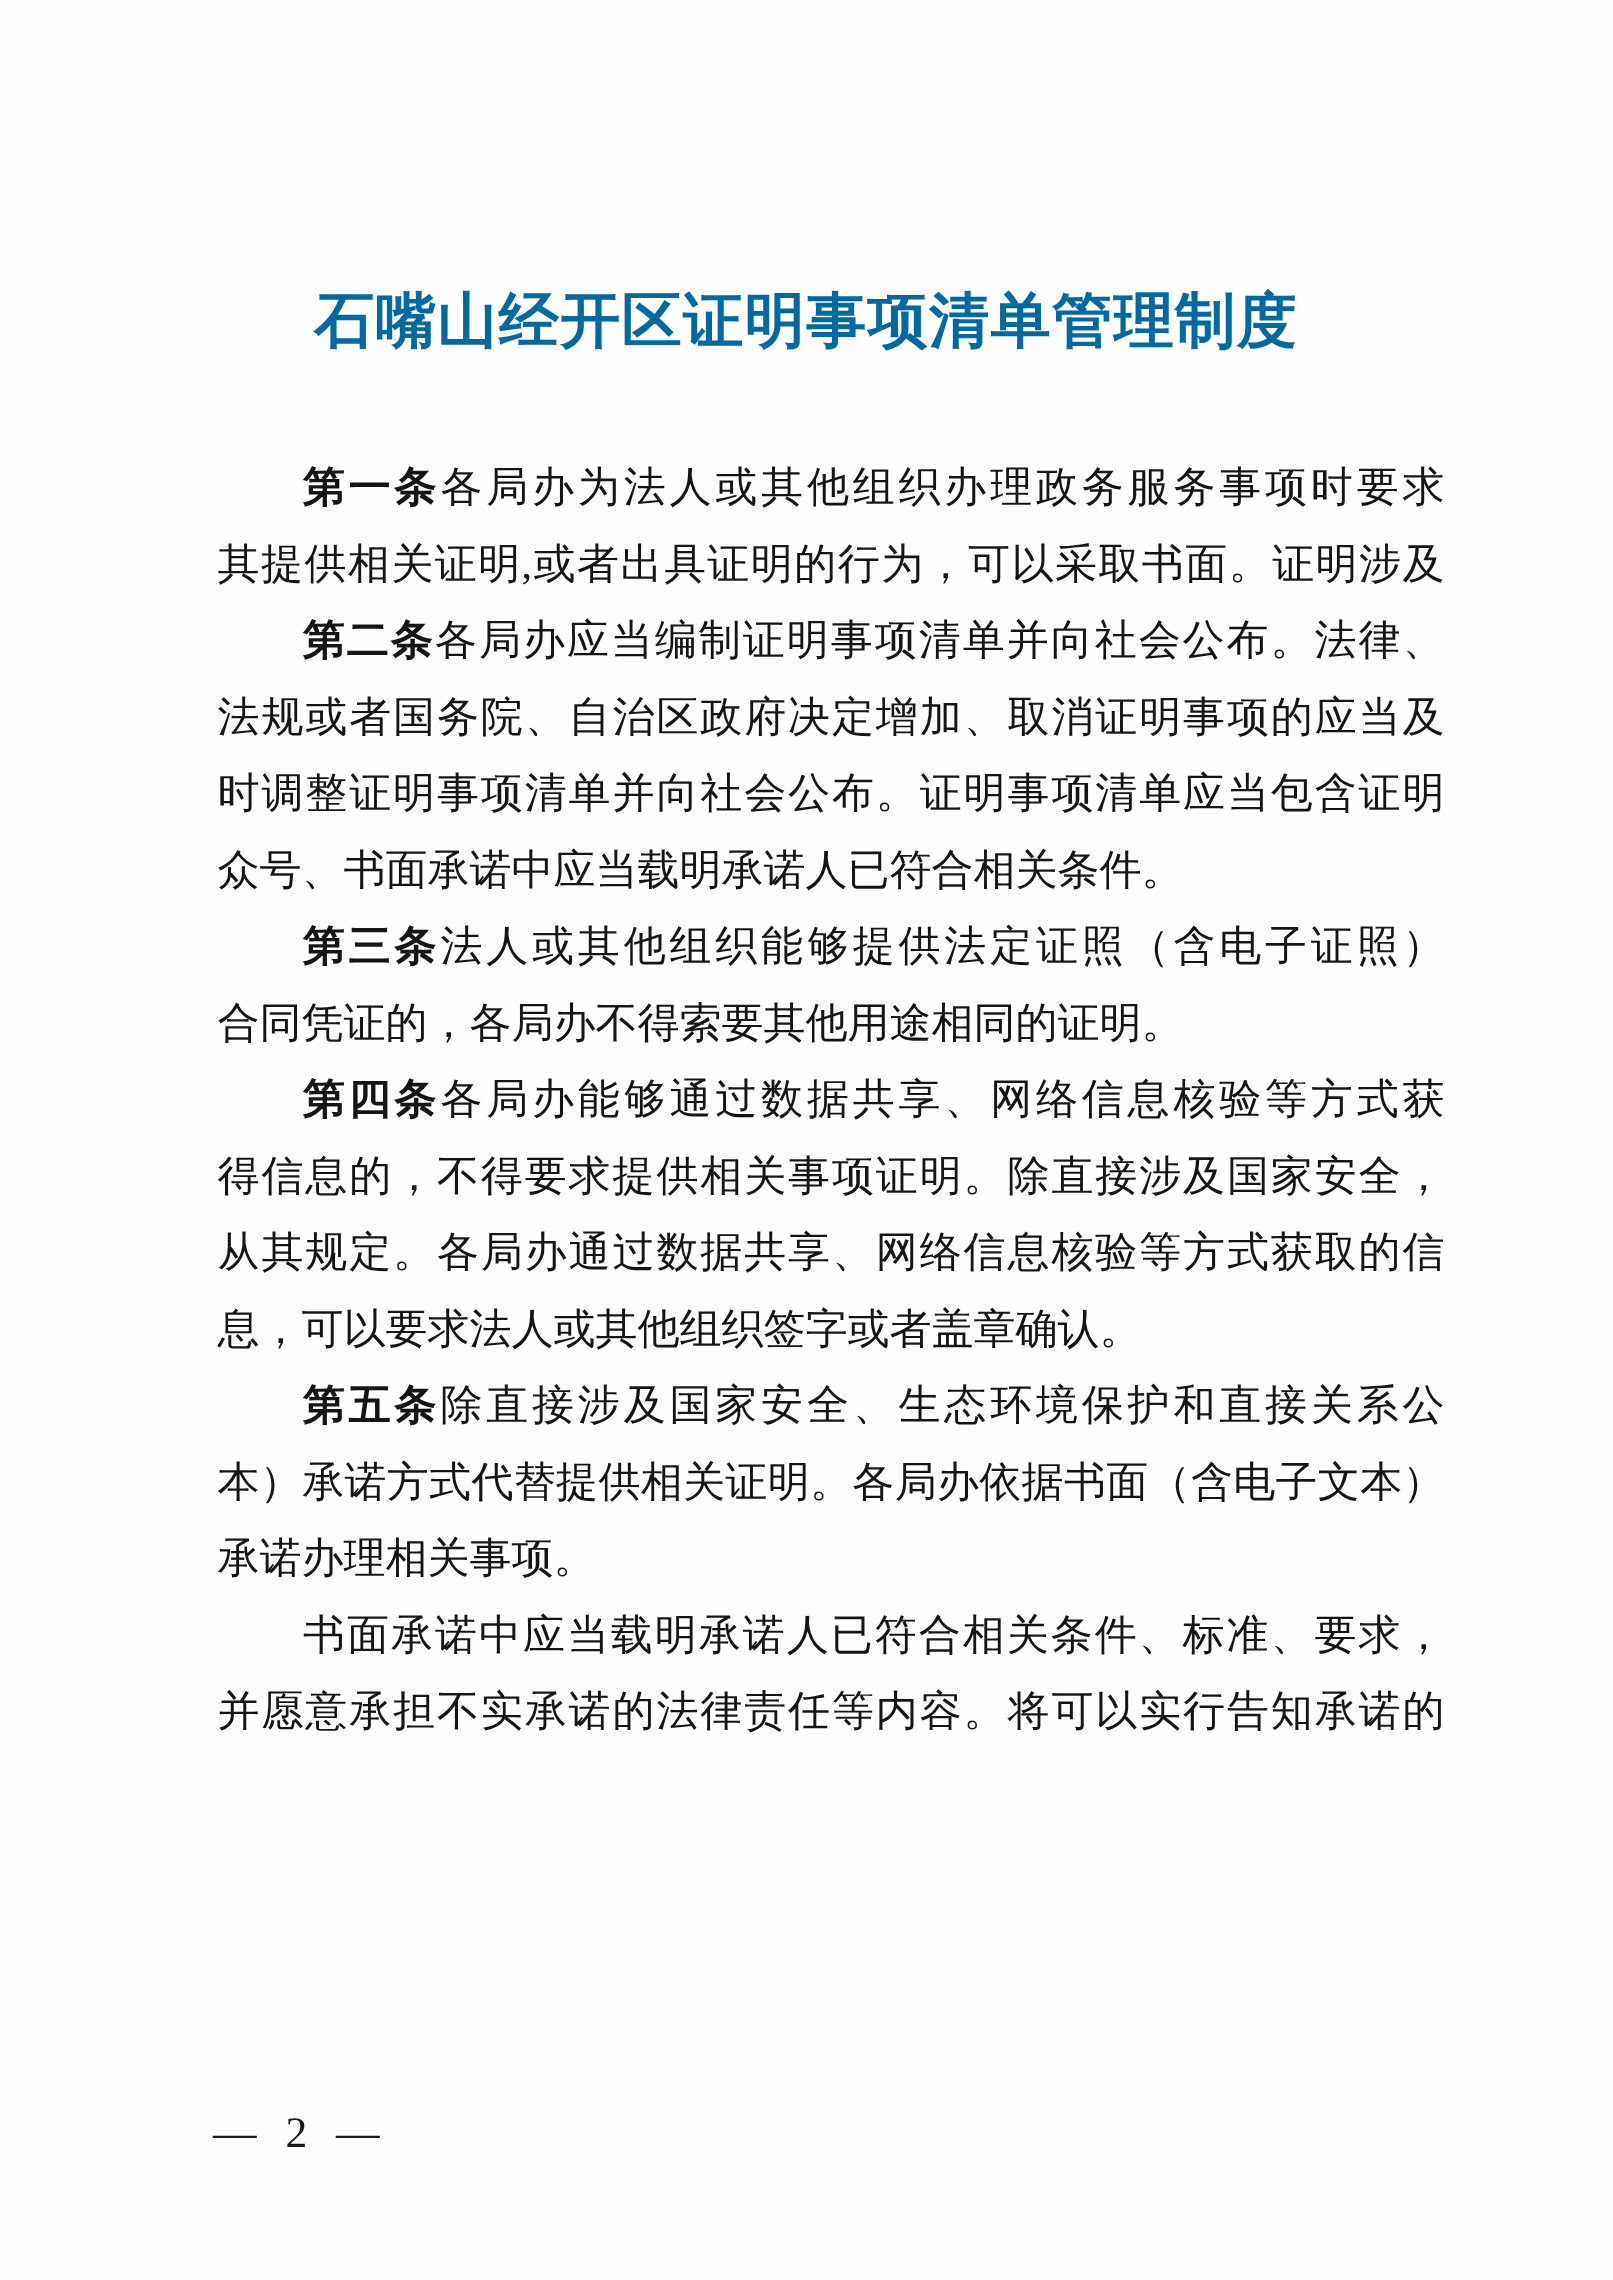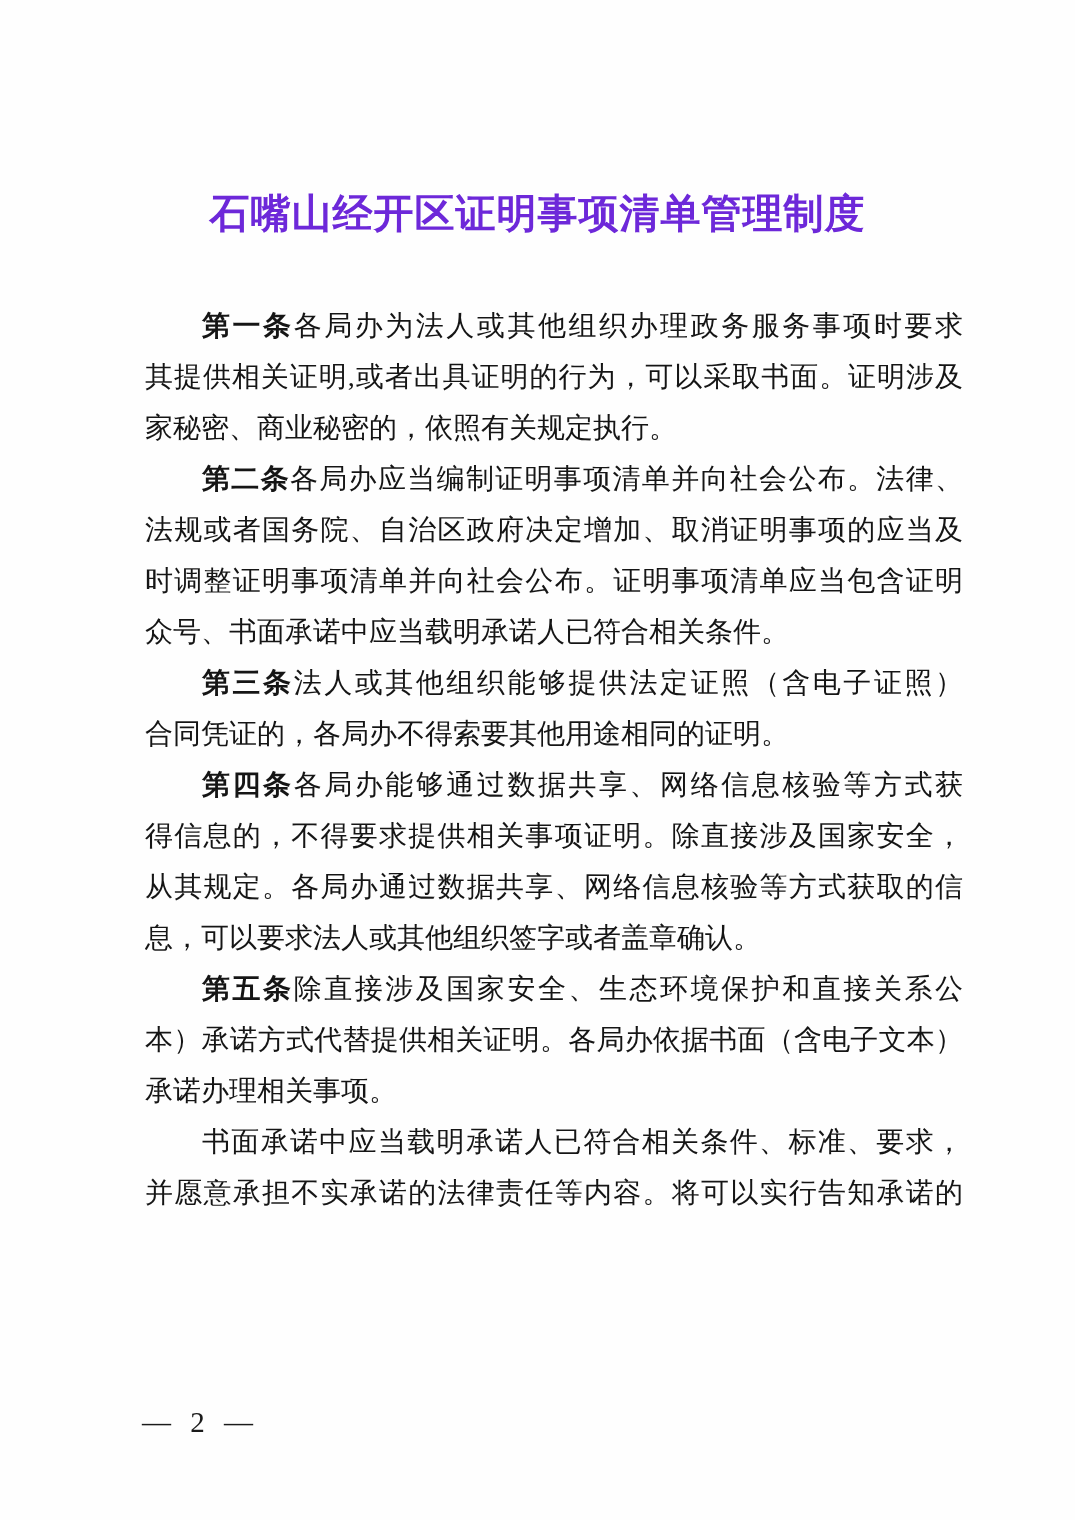--- a/index.html
+++ b/index.html
@@ -19,21 +19,21 @@
   .doc-title {
     position: absolute;
     top: 186px;
     left: 0;
     width: 100%;
     margin: 0;
     text-align: center;
     font-size: 40px;
     font-weight: 700;
     letter-spacing: 1px;
-    color: #6d28d9;
+    color: #0369a1;
   }
   .body-text {
     position: absolute;
     top: 300px;
     left: 145px;
     width: 818px;
   }
   .para {
     margin: 0;
     padding: 0;
@@ -75,21 +75,20 @@
 
 <div class="page">
 
   <h1 class="doc-title">石嘴山经开区证明事项清单管理制度</h1>
 
   <div class="body-text">
 
     <div class="para">
       <div class="line first"><span class="para-label">第一条</span><span>各局办为法人或其他组织办理政务服务事项时要求</span></div>
       <div class="line">其提供相关证明,或者出具证明的行为，可以采取书面。证明涉及国</div>
-      <div class="line short">家秘密、商业秘密的，依照有关规定执行。</div>
     </div>
 
     <div class="para">
       <div class="line first"><span class="para-label">第二条</span><span>各局办应当编制证明事项清单并向社会公布。法律、</span></div>
       <div class="line">法规或者国务院、自治区政府决定增加、取消证明事项的应当及</div>
       <div class="line">时调整证明事项清单并向社会公布。证明事项清单应当包含证明</div>
       <div class="line short">众号、书面承诺中应当载明承诺人已符合相关条件。</div>
     </div>
 
     <div class="para">

